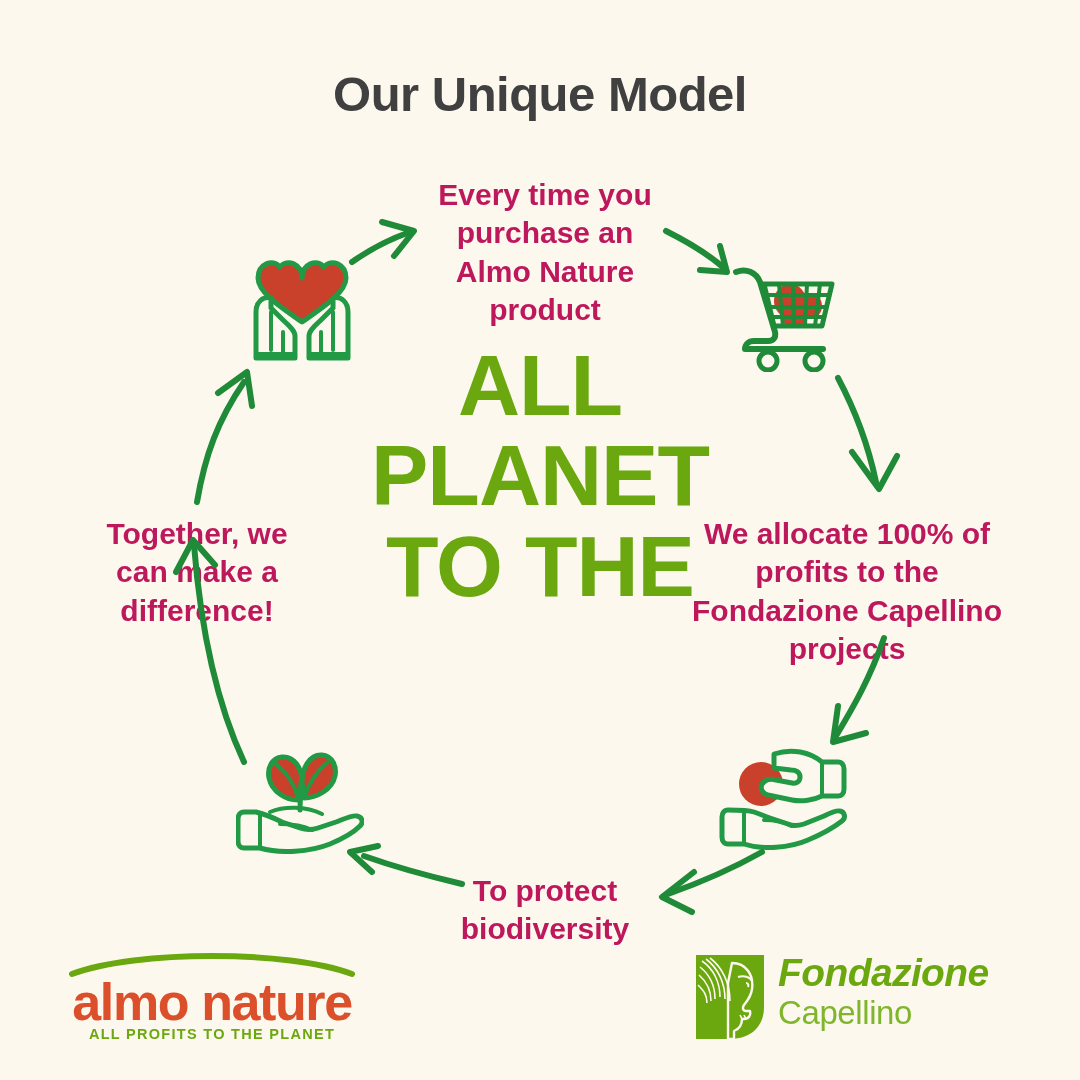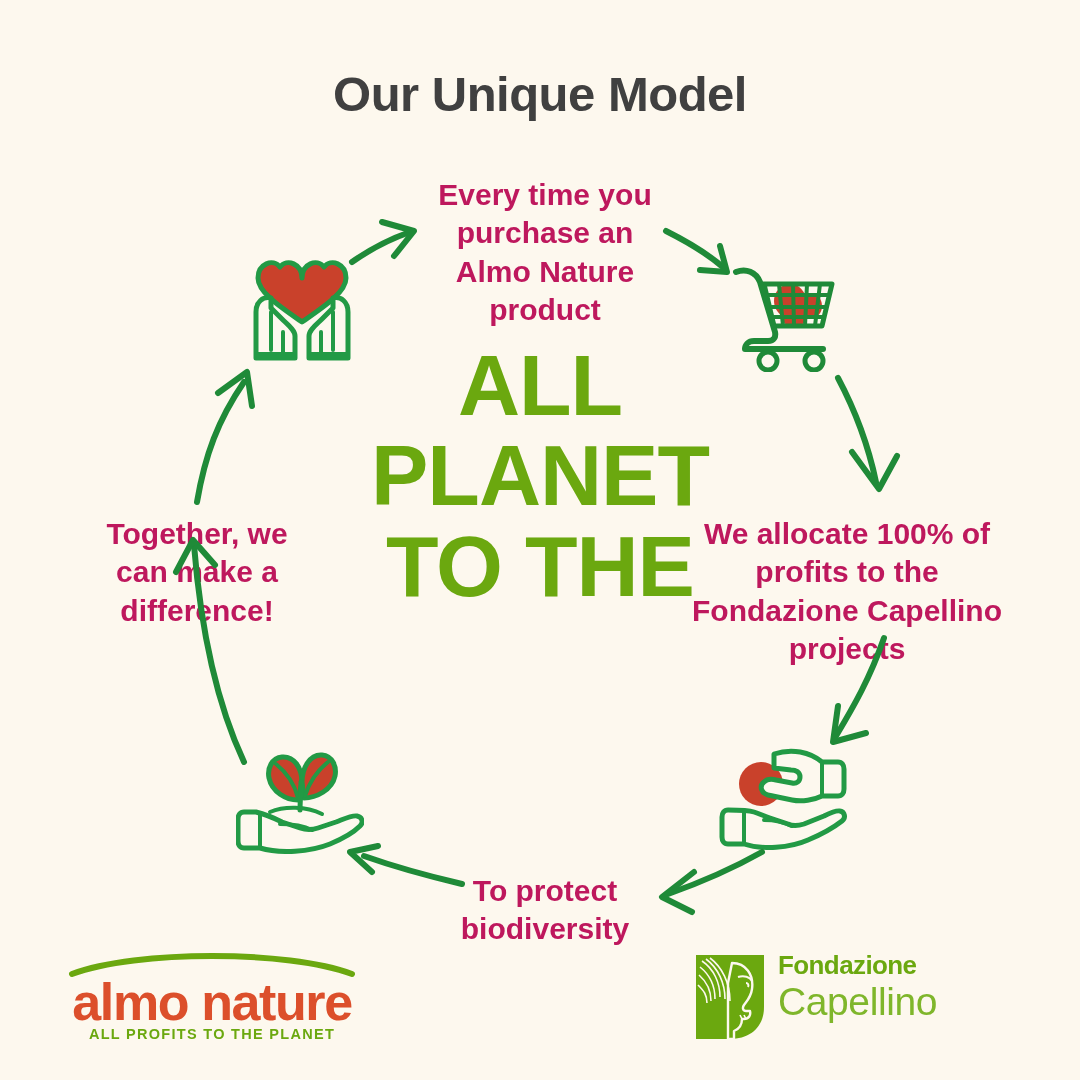--- a/index.html
+++ b/index.html
@@ -118,28 +118,29 @@
     width: 72px;
     height: 88px;
   }
   #logo-fond .fond-text {
     position: absolute;
     left: 84px;
     top: -2px;
     width: 262px;
   }
   #logo-fond .fond-line1 {
-    font-size: 26px;
+    font-size: 39px;
     font-weight: bold;
     letter-spacing: -0.6px;
     color: #6BA80F;
     line-height: 1.14;
+    font-style: italic;
   }
   #logo-fond .fond-line2 {
-    font-size: 39px;
+    font-size: 33px;
     font-weight: normal;
     letter-spacing: -0.4px;
     color: #7FB62B;
     line-height: 1.1;
   }
 </style>
 </head>
 <body>
 
 <div id="canvas">

